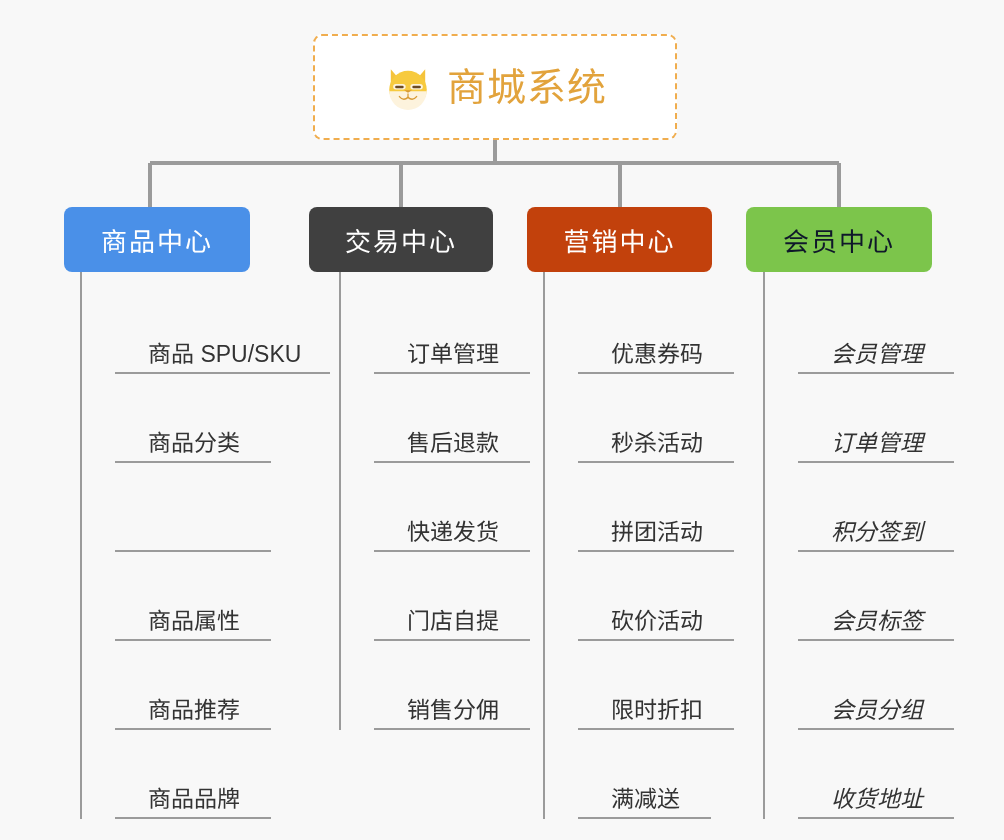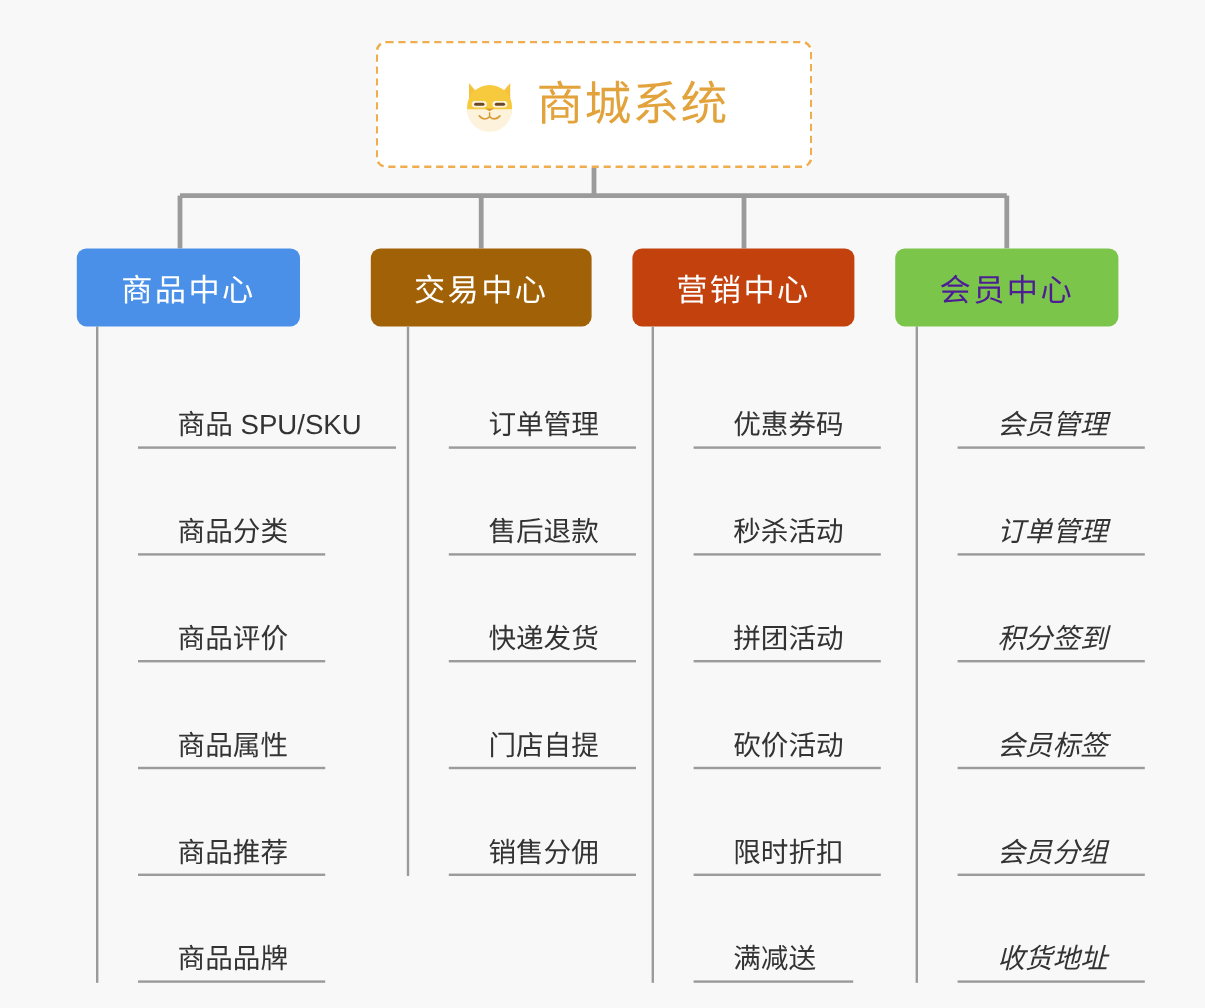--- a/index.html
+++ b/index.html
@@ -174,40 +174,39 @@
       <div class="trunk" style="background: rgb(155, 155, 155);"></div>
       <div class="leaf">
         <span class="leaf-label">商品 SPU/SKU</span>
         <span class="leaf-underline" style="width: 215px; background: rgb(155, 155, 155);"></span>
       </div>
       <div class="leaf">
         <span class="leaf-label">商品分类</span>
         <span class="leaf-underline" style="width: 156px; background: rgb(155, 155, 155);"></span>
       </div>
       <div class="leaf">
-        <span class="leaf-label">商品评价</span>
         <span class="leaf-underline" style="width: 156px; background: rgb(155, 155, 155);"></span>
       </div>
       <div class="leaf">
         <span class="leaf-label">商品属性</span>
         <span class="leaf-underline" style="width: 156px; background: rgb(155, 155, 155);"></span>
       </div>
       <div class="leaf">
         <span class="leaf-label">商品推荐</span>
         <span class="leaf-underline" style="width: 156px; background: rgb(155, 155, 155);"></span>
       </div>
       <div class="leaf">
         <span class="leaf-label">商品品牌</span>
         <span class="leaf-underline" style="width: 156px; background: rgb(155, 155, 155);"></span>
       </div>
     </div>
   </div>
 
   <div class="branch" id="branch-2">
-    <div class="branch-header" style="background: #a16207; color: rgb(255, 255, 255);">
+    <div class="branch-header" style="background: #404040; color: rgb(255, 255, 255);">
       <span>交易中心</span>
     </div>
     <div class="leaf-list">
       <div class="trunk" style="background: rgb(155, 155, 155);"></div>
       <div class="leaf">
         <span class="leaf-label">订单管理</span>
         <span class="leaf-underline" style="width: 156px; background: rgb(155, 155, 155);"></span>
       </div>
       <div class="leaf">
         <span class="leaf-label">售后退款</span>
@@ -255,21 +254,21 @@
         <span class="leaf-underline" style="width: 156px; background: rgb(155, 155, 155);"></span>
       </div>
       <div class="leaf">
         <span class="leaf-label">满减送</span>
         <span class="leaf-underline" style="width: 133px; background: rgb(155, 155, 155);"></span>
       </div>
     </div>
   </div>
 
   <div class="branch" id="branch-4">
-    <div class="branch-header" style="background: rgb(124, 197, 75); color: #4c1d95;">
+    <div class="branch-header" style="background: rgb(124, 197, 75); color: #0f172a;">
       <span>会员中心</span>
     </div>
     <div class="leaf-list">
       <div class="trunk" style="background: rgb(155, 155, 155);"></div>
       <div class="leaf">
         <span class="leaf-label">会员管理</span>
         <span class="leaf-underline" style="width: 156px; background: rgb(155, 155, 155);"></span>
       </div>
       <div class="leaf">
         <span class="leaf-label">订单管理</span>

